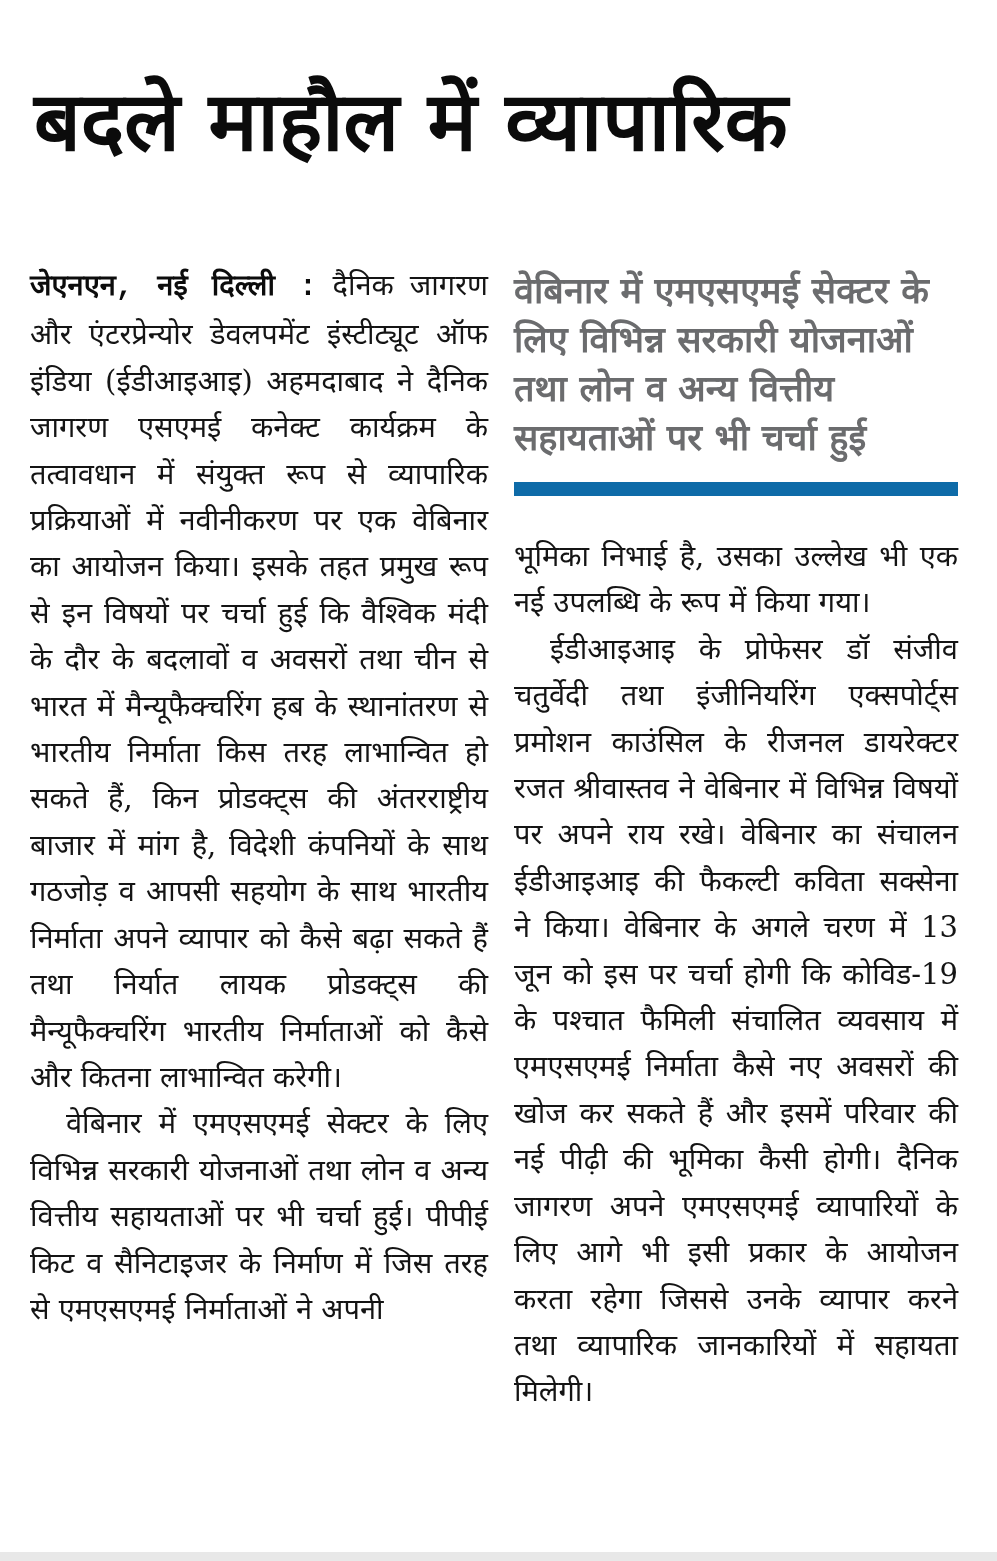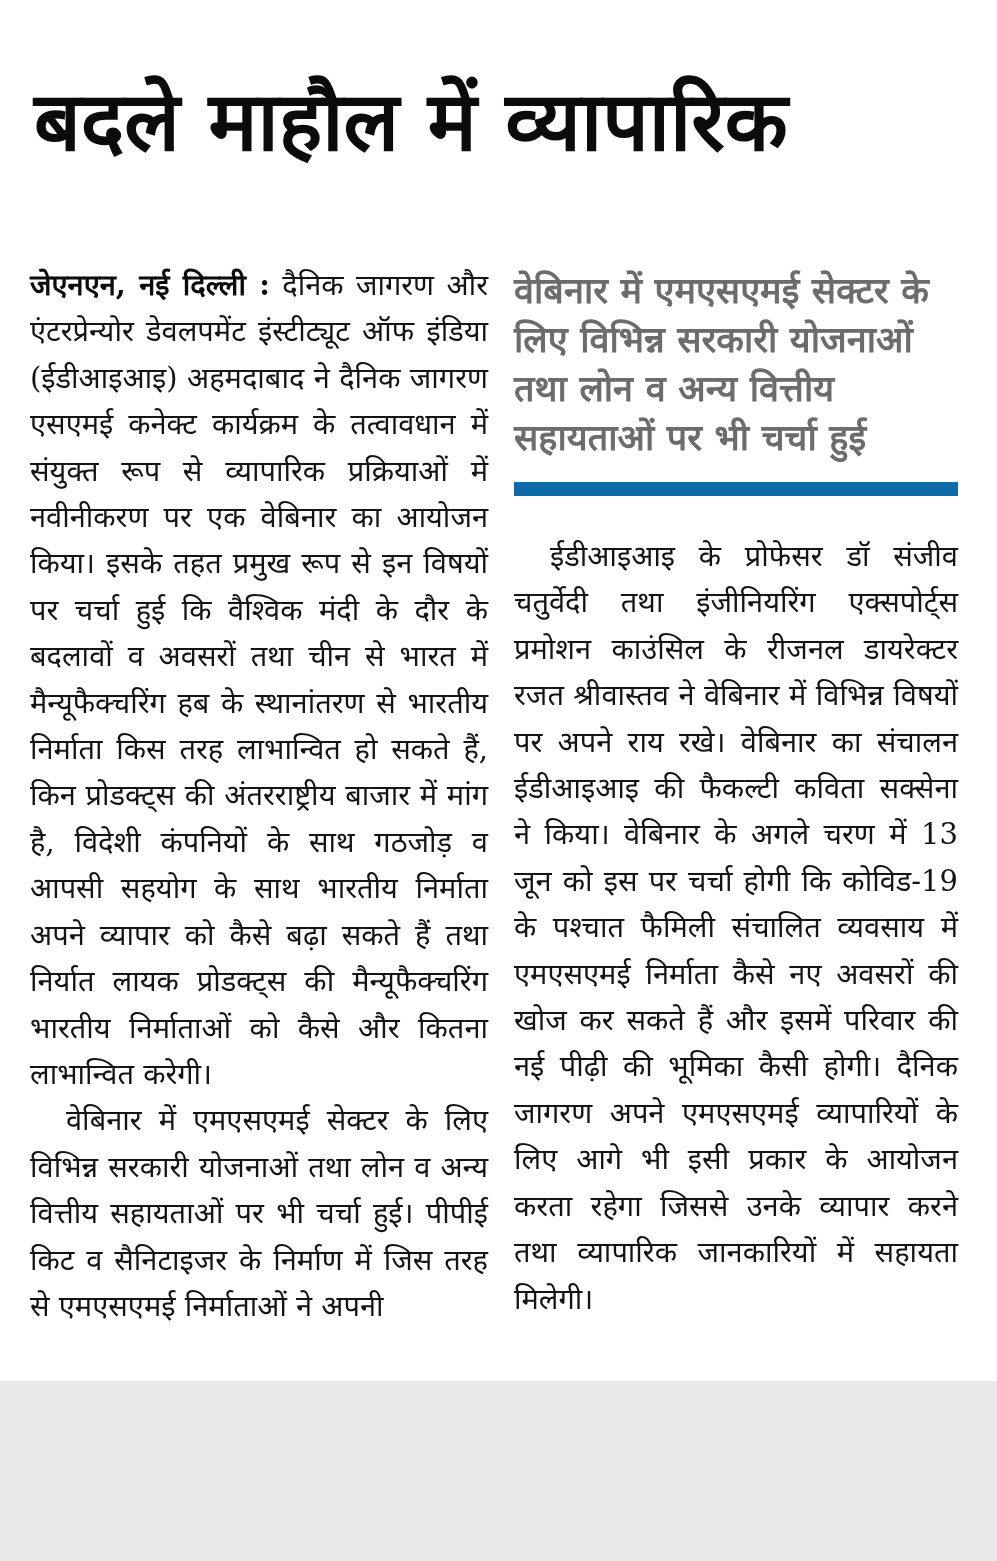--- a/index.html
+++ b/index.html
@@ -4,21 +4,21 @@
 <style>
   html, body {
     margin: 0;
     padding: 0;
     background: #e8e8e8;
     font-family: "DejaVu Sans", sans-serif;
   }
   .page {
     position: relative;
     width: 997px;
-    height: 1381px;
+    height: 1552px;
     margin: 0 auto;
     background: #ffffff;
     color: #111111;
     overflow: hidden;
   }
   .headline {
     position: absolute;
     left: 34px;
     top: 14px;
     width: 945px;
@@ -44,20 +44,21 @@
     width: 458px;
   }
   .col-right {
     left: 514px;
     top: 266px;
     width: 444px;
   }
   .byline {
     font-weight: 700;
     color: #0c0c0c;
+    font-family: Liberation Mono, monospace;
   }
   .indented { text-indent: 36px; }
   .standfirst {
     font-size: 36px;
     line-height: 49px;
     font-weight: 700;
     color: #6b6c6e;
     text-align: left;
     font-family: "DejaVu Sans", sans-serif;
   }
@@ -80,17 +81,18 @@
 
   <div class="col col-left">
     <p><span class="byline">जेएनएन, नई दिल्ली :</span><span> दैनिक जागरण और एंटरप्रेन्योर डेवलपमेंट इंस्टीट्यूट ऑफ इंडिया (ईडीआइआइ) अहमदाबाद ने दैनिक जागरण एसएमई कनेक्ट कार्यक्रम के तत्वावधान में संयुक्त रूप से व्यापारिक प्रक्रियाओं में नवीनीकरण पर एक वेबिनार का आयोजन किया। इसके तहत प्रमुख रूप से इन विषयों पर चर्चा हुई कि वैश्विक मंदी के दौर के बदलावों व अवसरों तथा चीन से भारत में मैन्यूफैक्चरिंग हब के स्थानांतरण से भारतीय निर्माता किस तरह लाभान्वित हो सकते हैं, किन प्रोडक्ट्स की अंतरराष्ट्रीय बाजार में मांग है, विदेशी कंपनियों के साथ गठजोड़ व आपसी सहयोग के साथ भारतीय निर्माता अपने व्यापार को कैसे बढ़ा सकते हैं तथा निर्यात लायक प्रोडक्ट्स की मैन्यूफैक्चरिंग भारतीय निर्माताओं को कैसे और कितना लाभान्वित करेगी।</span></p>
     <p class="indented">वेबिनार में एमएसएमई सेक्टर के लिए विभिन्न सरकारी योजनाओं तथा लोन व अन्य वित्तीय सहायताओं पर भी चर्चा हुई। पीपीई किट व सैनिटाइजर के निर्माण में जिस तरह से एमएसएमई निर्माताओं ने अपनी</p>
   </div>
 
   <div class="col col-right">
     <div class="standfirst" style="color: rgb(107, 108, 110);">वेबिनार में एमएसएमई सेक्टर के लिए विभिन्न सरकारी योजनाओं तथा लोन व अन्य वित्तीय सहायताओं पर भी चर्चा हुई</div>
     <div class="accent-bar" style="background: rgb(14, 107, 168);"></div>
     <div class="right-body">
+      <p>भूमिका निभाई है, उसका उल्लेख भी एक नई उपलब्धि के रूप में किया गया।</p>
       <p class="indented">ईडीआइआइ के प्रोफेसर डॉ संजीव चतुर्वेदी तथा इंजीनियरिंग एक्सपोर्ट्स प्रमोशन काउंसिल के रीजनल डायरेक्टर रजत श्रीवास्तव ने वेबिनार में विभिन्न विषयों पर अपने राय रखे। वेबिनार का संचालन ईडीआइआइ की फैकल्टी कविता सक्सेना ने किया। वेबिनार के अगले चरण में 13 जून को इस पर चर्चा होगी कि कोविड-19 के पश्चात फैमिली संचालित व्यवसाय में एमएसएमई निर्माता कैसे नए अवसरों की खोज कर सकते हैं और इसमें परिवार की नई पीढ़ी की भूमिका कैसी होगी। दैनिक जागरण अपने एमएसएमई व्यापारियों के लिए आगे भी इसी प्रकार के आयोजन करता रहेगा जिससे उनके व्यापार करने तथा व्यापारिक जानकारियों में सहायता मिलेगी।</p>
     </div>
   </div>
 
 </div>
 
 </body></html>

